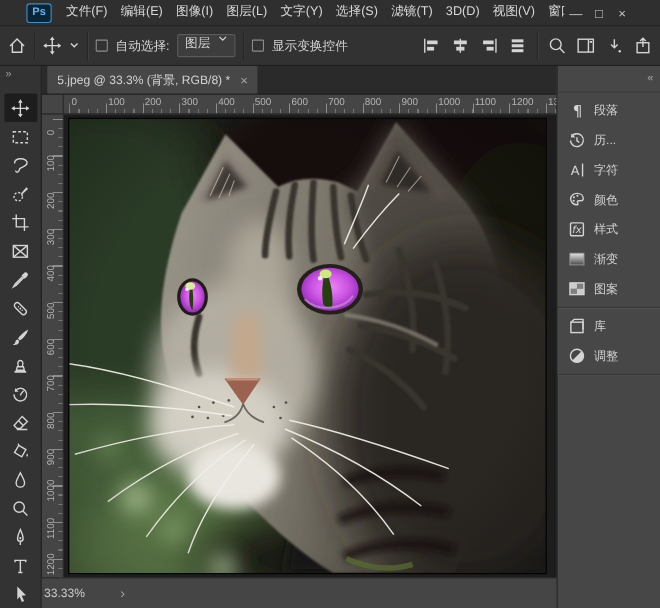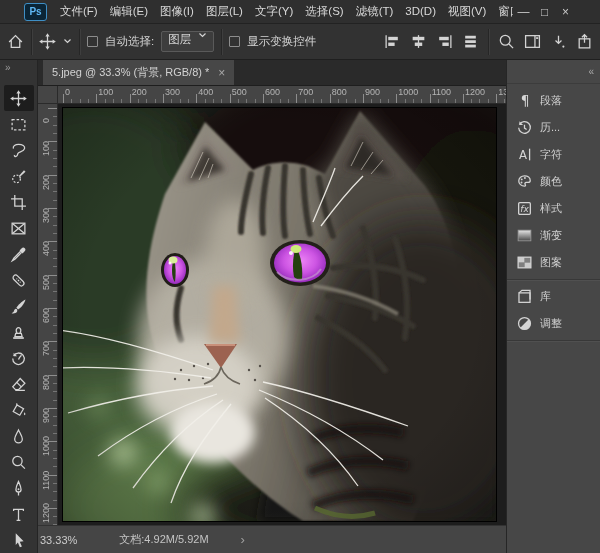--- a/index.html
+++ b/index.html
@@ -502,21 +502,20 @@
               <path d="M250 114 C260 90 268 72 272 60"></path>
             </g>
 
             <rect width="433" height="413" fill="url(#vig)" opacity="0.55"></rect>
           </svg>
         </div>
       </div>
 
       <div class="statusbar">
         <span class="status-zoom">33.33%</span>
-        <span class="status-doc">文档:4.92M/5.92M</span>
         <span class="status-chevron">›</span>
       </div>
     </div>
 
     <div class="rightpanel">
       <div class="panel-head">«</div>
       <div id="panelGroups">
           <div class="panel-group">
             <div class="panel-row">
               <span class="pi">

